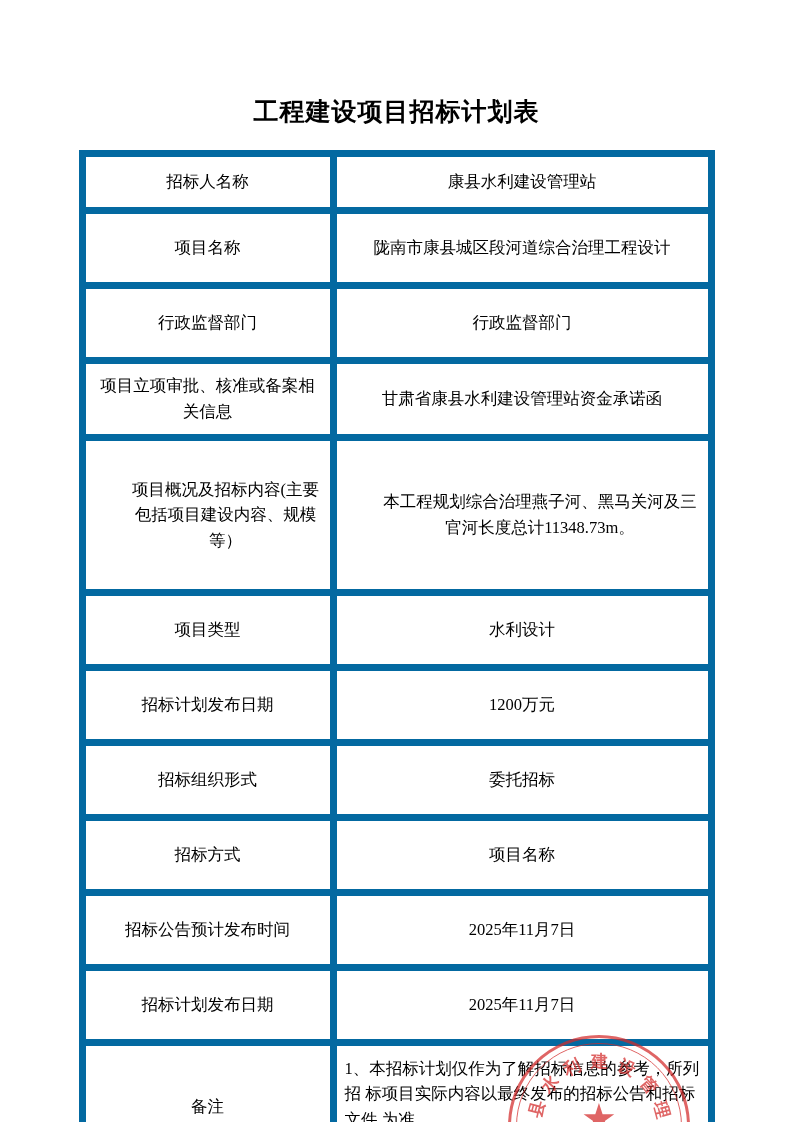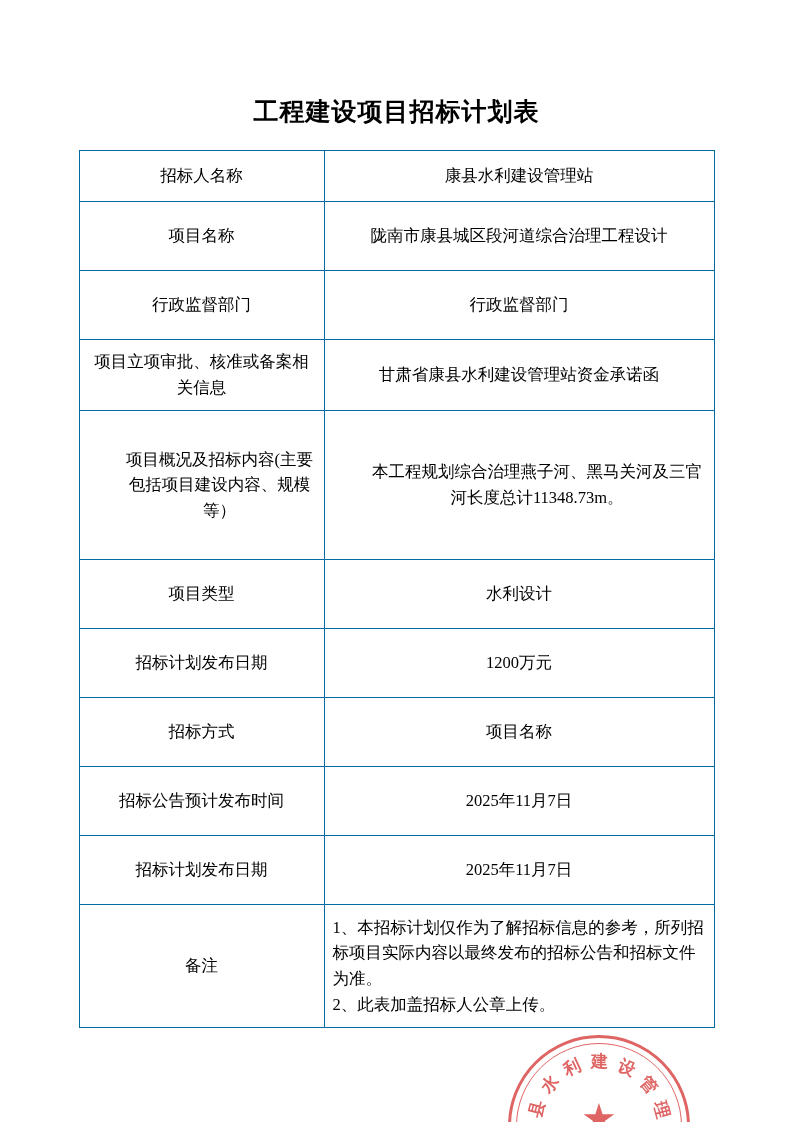--- a/index.html
+++ b/index.html
@@ -29,21 +29,21 @@
     margin-top: 95px;
     margin-bottom: 22px;
   }
   table.main-table {
     border-collapse: collapse;
     width: 636px;
     margin: 0 auto;
     table-layout: fixed;
   }
   table.main-table td {
-    border: 1px solid #0369a1;
+    border: 7px solid #0369a1;
     font-size: 16.5px;
     line-height: 1.55;
     padding: 6px 8px;
     vertical-align: middle;
   }
   td.label-cell {
     width: 228px;
     text-align: center;
   }
   td.value-cell {
@@ -140,20 +140,24 @@
       </tr>
       <tr class="r-h2">
         <td class="label-cell">项目类型</td>
         <td class="value-cell">水利设计</td>
       </tr>
       <tr class="r-h2">
         <td class="label-cell">招标计划发布日期</td>
         <td class="value-cell">1200万元</td>
       </tr>
       <tr class="r-h2">
+        <td class="label-cell">招标组织形式</td>
+        <td class="value-cell">委托招标</td>
+      </tr>
+      <tr class="r-h2">
         <td class="label-cell">招标方式</td>
         <td class="value-cell">项目名称</td>
       </tr>
       <tr class="r-h2">
         <td class="label-cell">招标公告预计发布时间</td>
         <td class="value-cell">2025年11月7日</td>
       </tr>
       <tr class="r-h2">
         <td class="label-cell">招标计划发布日期</td>
         <td class="value-cell">2025年11月7日</td>

